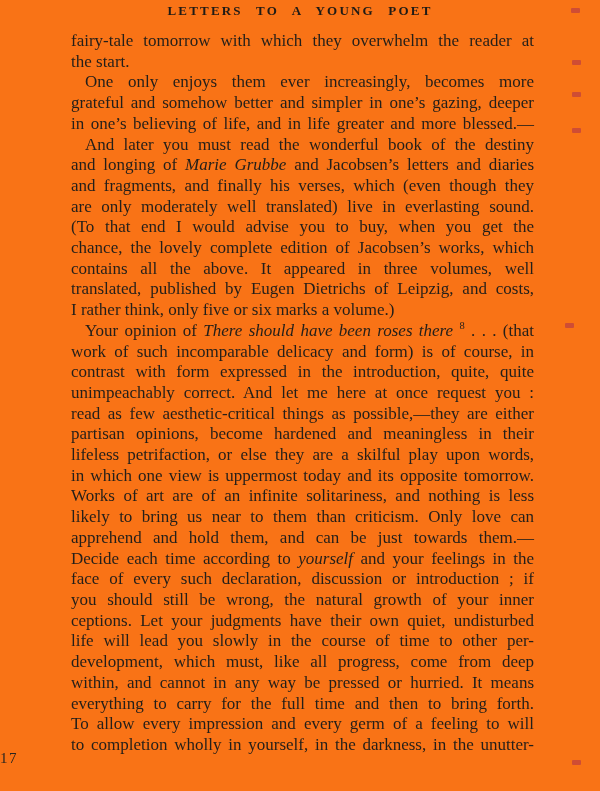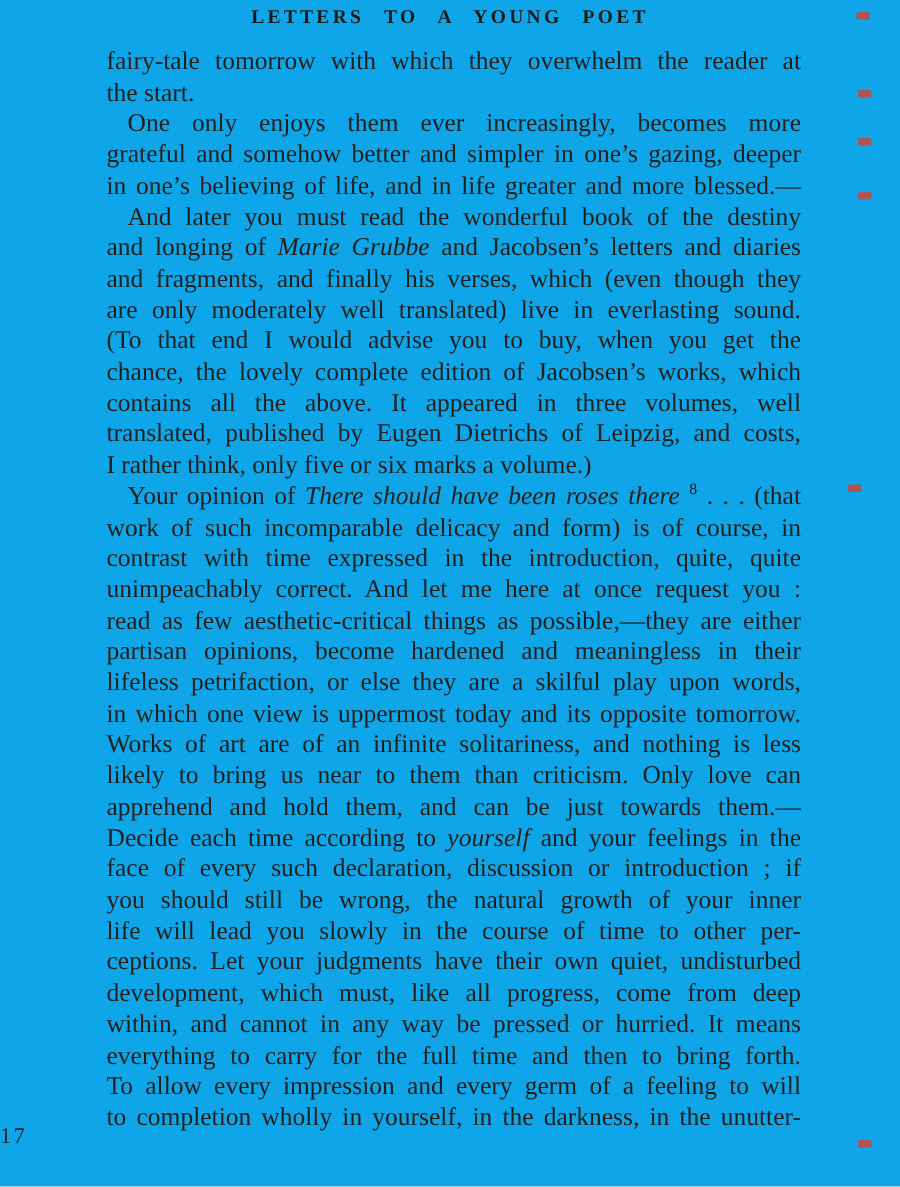--- a/index.html
+++ b/index.html
@@ -4,21 +4,21 @@
 <style>
   html, body {
     margin: 0;
     padding: 0;
     background: #ffffff;
   }
   .page {
     position: relative;
     width: 600px;
     height: 791px;
-    background: #0ea5e9;
+    background: #f97316;
     overflow: hidden;
     font-family: "Liberation Serif", "DejaVu Serif", serif;
     color: #231f1a;
   }
   .running-header {
     position: absolute;
     top: 3px;
     left: 0;
     width: 100%;
     text-align: center;
@@ -89,34 +89,34 @@
       <div class="line"><span>and longing of </span><i>Marie Grubbe</i><span> and Jacobsen’s letters and diaries</span></div>
       <div class="line"><span>and fragments, and finally his verses, which (even though they</span></div>
       <div class="line"><span>are only moderately well translated) live in everlasting sound.</span></div>
       <div class="line"><span>(To that end I would advise you to buy, when you get the</span></div>
       <div class="line"><span>chance, the lovely complete edition of Jacobsen’s works, which</span></div>
       <div class="line"><span>contains all the above. It appeared in three volumes, well</span></div>
       <div class="line"><span>translated, published by Eugen Dietrichs of Leipzig, and costs,</span></div>
       <div class="line noj"><span>I rather think, only five or six marks a volume.)</span></div>
       <div class="line ind"><span>Your opinion of </span><i>There should have been roses there</i><span> </span><sup>8</sup><span> . . . (that</span></div>
       <div class="line"><span>work of such incomparable delicacy and form) is of course, in</span></div>
-      <div class="line"><span>contrast with time expressed in the introduction, quite, quite</span></div>
+      <div class="line"><span>contrast with form expressed in the introduction, quite, quite</span></div>
       <div class="line"><span>unimpeachably correct. And let me here at once request you&nbsp;:</span></div>
       <div class="line"><span>read as few aesthetic-critical things as possible,—they are either</span></div>
       <div class="line"><span>partisan opinions, become hardened and meaningless in their</span></div>
       <div class="line"><span>lifeless petrifaction, or else they are a skilful play upon words,</span></div>
       <div class="line"><span>in which one view is uppermost today and its opposite tomorrow.</span></div>
       <div class="line"><span>Works of art are of an infinite solitariness, and nothing is less</span></div>
       <div class="line"><span>likely to bring us near to them than criticism. Only love can</span></div>
       <div class="line"><span>apprehend and hold them, and can be just towards them.—</span></div>
       <div class="line"><span>Decide each time according to </span><i>yourself</i><span> and your feelings in the</span></div>
       <div class="line"><span>face of every such declaration, discussion or introduction&nbsp;; if</span></div>
       <div class="line"><span>you should still be wrong, the natural growth of your inner</span></div>
+      <div class="line"><span>ceptions. Let your judgments have their own quiet, undisturbed</span></div>
       <div class="line"><span>life will lead you slowly in the course of time to other per-</span></div>
-      <div class="line"><span>ceptions. Let your judgments have their own quiet, undisturbed</span></div>
       <div class="line"><span>development, which must, like all progress, come from deep</span></div>
       <div class="line"><span>within, and cannot in any way be pressed or hurried. It means</span></div>
       <div class="line"><span>everything to carry for the full time and then to bring forth.</span></div>
       <div class="line"><span>To allow every impression and every germ of a feeling to will</span></div>
       <div class="line"><span>to completion wholly in yourself, in the darkness, in the unutter-</span></div>
     </div>
 
   <div class="page-number">17</div>
 <div class="margin-mark" style="left: 571px; top: 8px; background: rgb(200, 71, 58);"></div>
     <div class="margin-mark" style="left: 572px; top: 60px; background: rgb(200, 71, 58);"></div>

